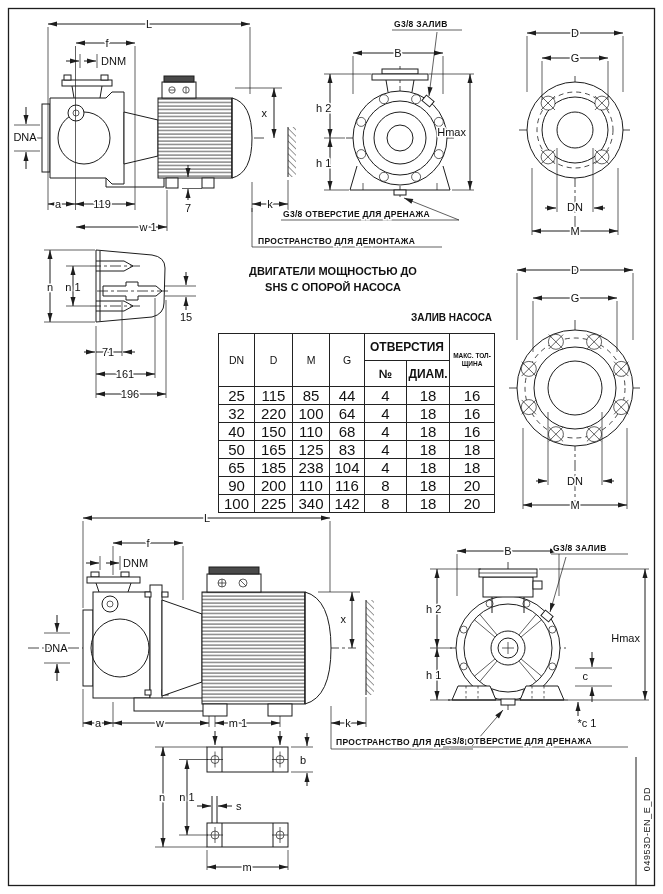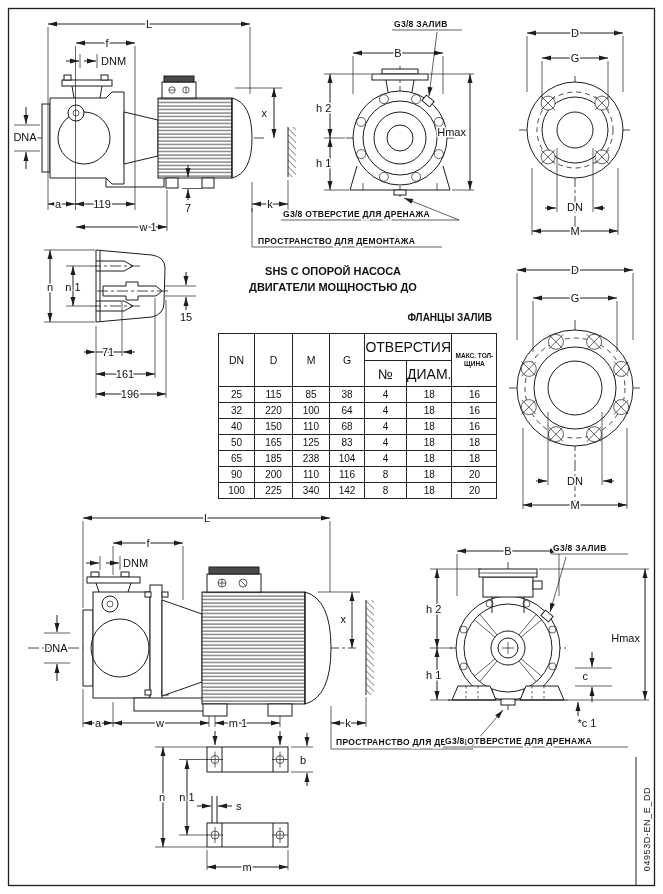--- a/index.html
+++ b/index.html
@@ -25,25 +25,25 @@
   
   .note{position:absolute;text-align:center;font-weight:bold;font-size:11px;line-height:16px;}
   #note-top{left:233px;top:263px;width:200px;}
   #note-bottom{left:342px;top:802px;width:290px;}
   #tbl-title{position:absolute;left:340px;top:312px;width:152px;text-align:right;
              font-weight:bold;font-size:10px;}
   #tbl{position:absolute;left:218px;top:333px;}
   table{border-collapse:collapse;background:#fff;}
   th,td{border:1px solid #222;text-align:center;padding:0;color:#111;}
   th.big{font-size:10.5px;font-weight:normal;}
-  th.small{font-size:14px;font-weight:normal;}
+  th.small{font-size:12px;font-weight:bold;}
   th.tiny{font-size:6.5px;font-weight:bold;white-space:pre-line;line-height:8px;}
   thead tr:first-child th{height:26px;}
   thead tr:last-child th{height:25px;}
-  td{font-size:10px;height:15px;}
+  td{font-size:15px;height:15px;}
 </style>
 </head>
 <body>
 
 <div id="root">
 
 <svg class="layer" width="663" height="894" viewBox="0 0 663 894">
   <defs>
     <marker id="ar" viewBox="0 0 10 6" refX="9.5" refY="3" markerWidth="10" markerHeight="6" orient="auto-start-reverse" markerUnits="userSpaceOnUse">
       <path d="M0.5,0.5 L9.5,3 L0.5,5.5 Z" fill="#1d1d1d" stroke="none"></path>
@@ -512,25 +512,25 @@
     <text class="dim" x="508" y="555" text-anchor="middle">B</text>
     <text class="dim" x="426" y="613" text-anchor="start">h 2</text>
     <text class="dim" x="426" y="679" text-anchor="start">h 1</text>
     <text class="dim" x="640" y="642" text-anchor="end">Hmax</text>
     <text class="dim" x="588" y="680" text-anchor="end">c</text>
     <text class="dim" x="587" y="727" text-anchor="middle">*c 1</text>
   </g>
 </svg>
 
 <div class="note" id="note-top">
+  <div>ДВИГАТЕЛИ МОЩНОСТЬЮ ДО</div>
   <div>SHS С ОПОРОЙ НАСОСА</div>
-  <div>ДВИГАТЕЛИ МОЩНОСТЬЮ ДО</div>
 </div>
 
-<div id="tbl-title">ФЛАНЦЫ ЗАЛИВ</div>
+<div id="tbl-title">ЗАЛИВ НАСОСА</div>
 
 <div id="tbl">
   <table>
     <colgroup>
       <col style="width:36px">
           <col style="width:38px">
           <col style="width:37px">
           <col style="width:35px">
       <col style="width:42px">
           <col style="width:43px">
@@ -549,21 +549,21 @@
       <tr>
         <th class="small">№</th>
         <th class="small">ДИАМ.</th>
       </tr>
     </thead>
     <tbody>
           <tr>
             <td>25</td>
             <td>115</td>
             <td>85</td>
-            <td>38</td>
+            <td>44</td>
             <td>4</td>
             <td>18</td>
             <td>16</td>
           </tr>
           <tr>
             <td>32</td>
             <td>220</td>
             <td>100</td>
             <td>64</td>
             <td>4</td>

